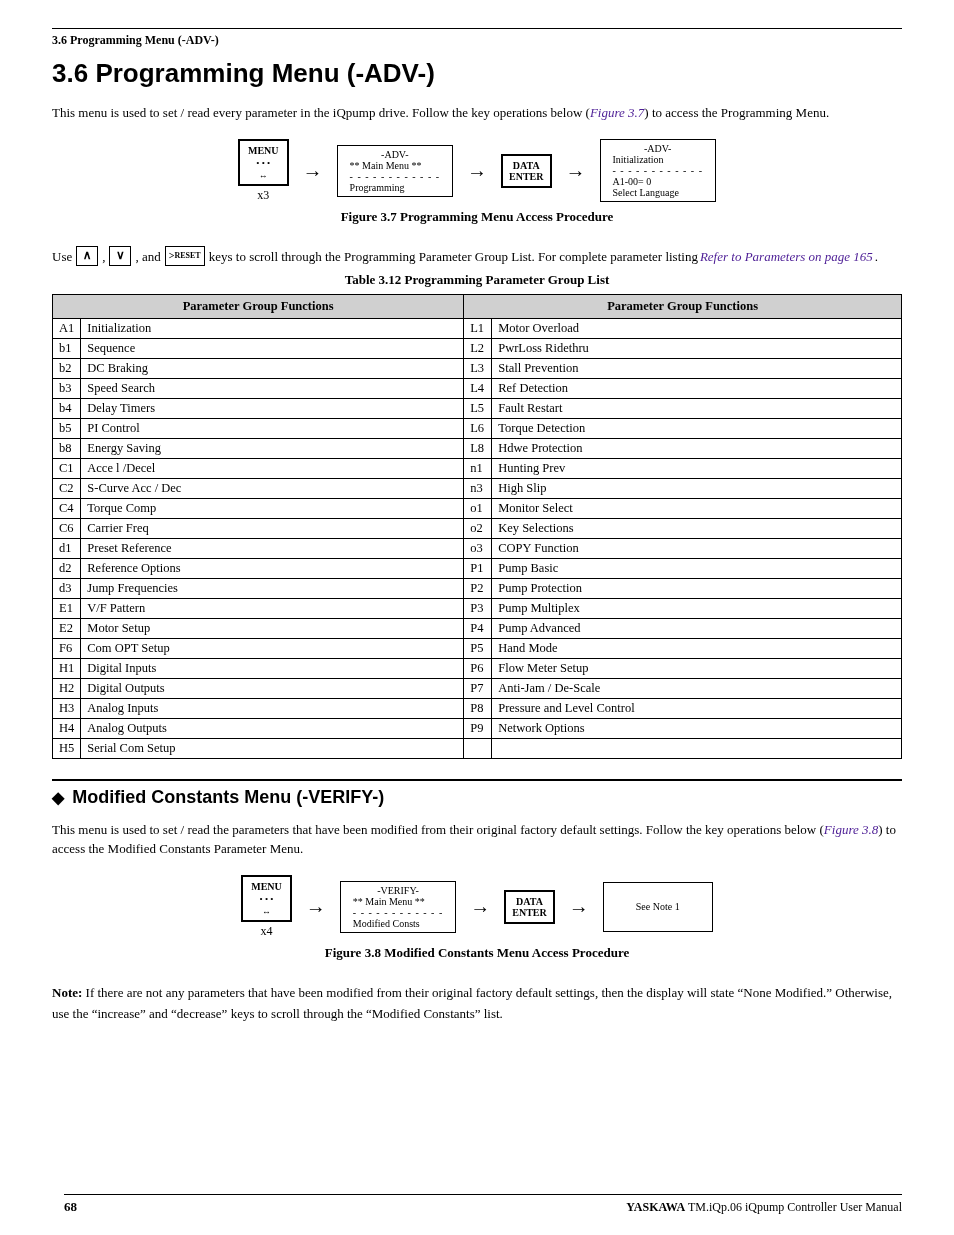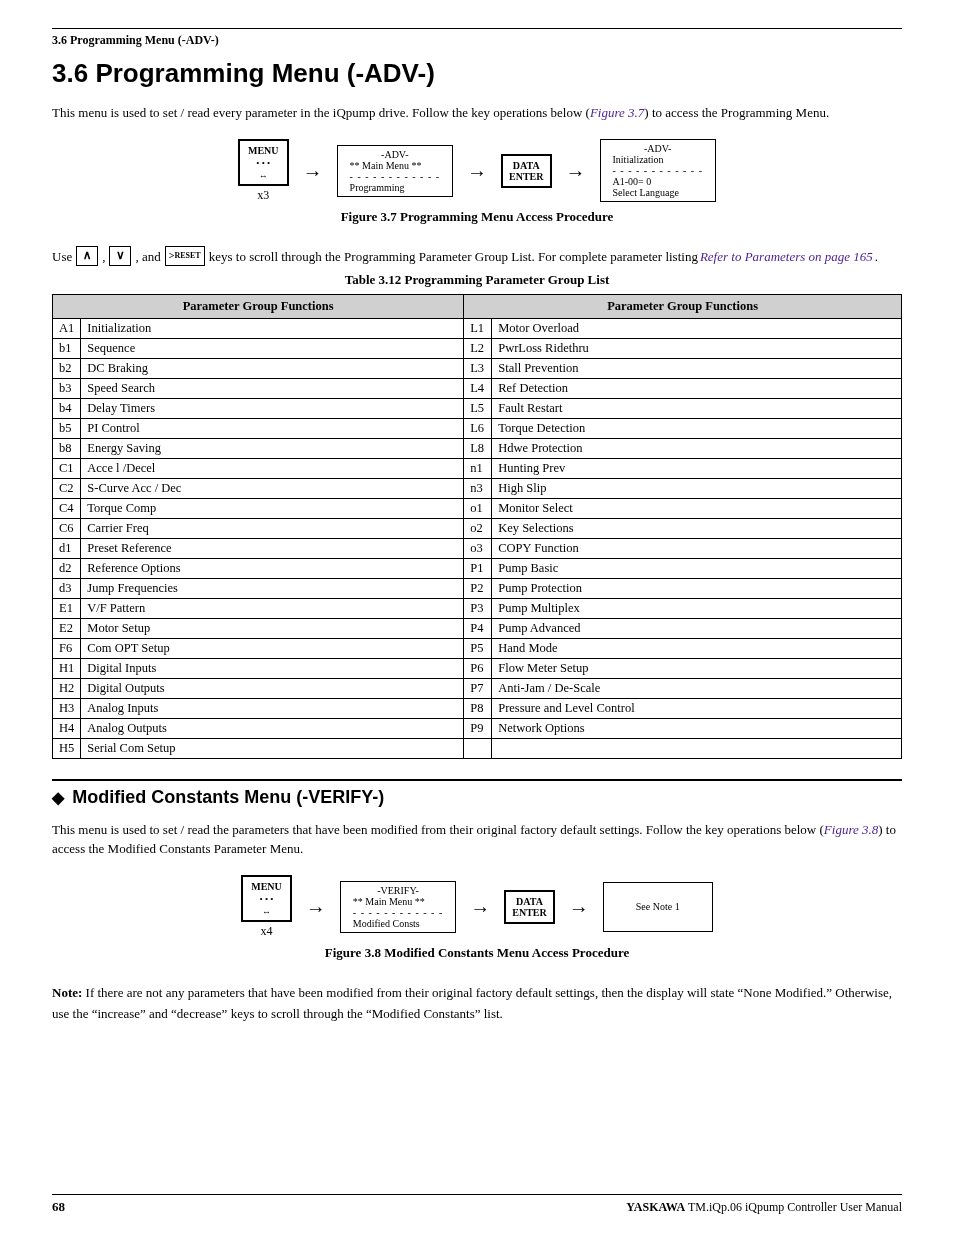--- a/index.html
+++ b/index.html
@@ -165,21 +165,21 @@
       font-size: 13px;
       line-height: 1.6;
       margin-top: 10px;
     }
     .note-label {
       font-weight: bold;
     }
     .bottom-footer {
       position: absolute;
       bottom: 20px;
-      left: 52px;
+      left: 64px;
       right: 52px;
       display: flex;
       justify-content: space-between;
       align-items: center;
       font-size: 12px;
       border-top: 1px solid #000;
       padding-top: 4px;
     }
     .footer-page {
       font-weight: bold;

